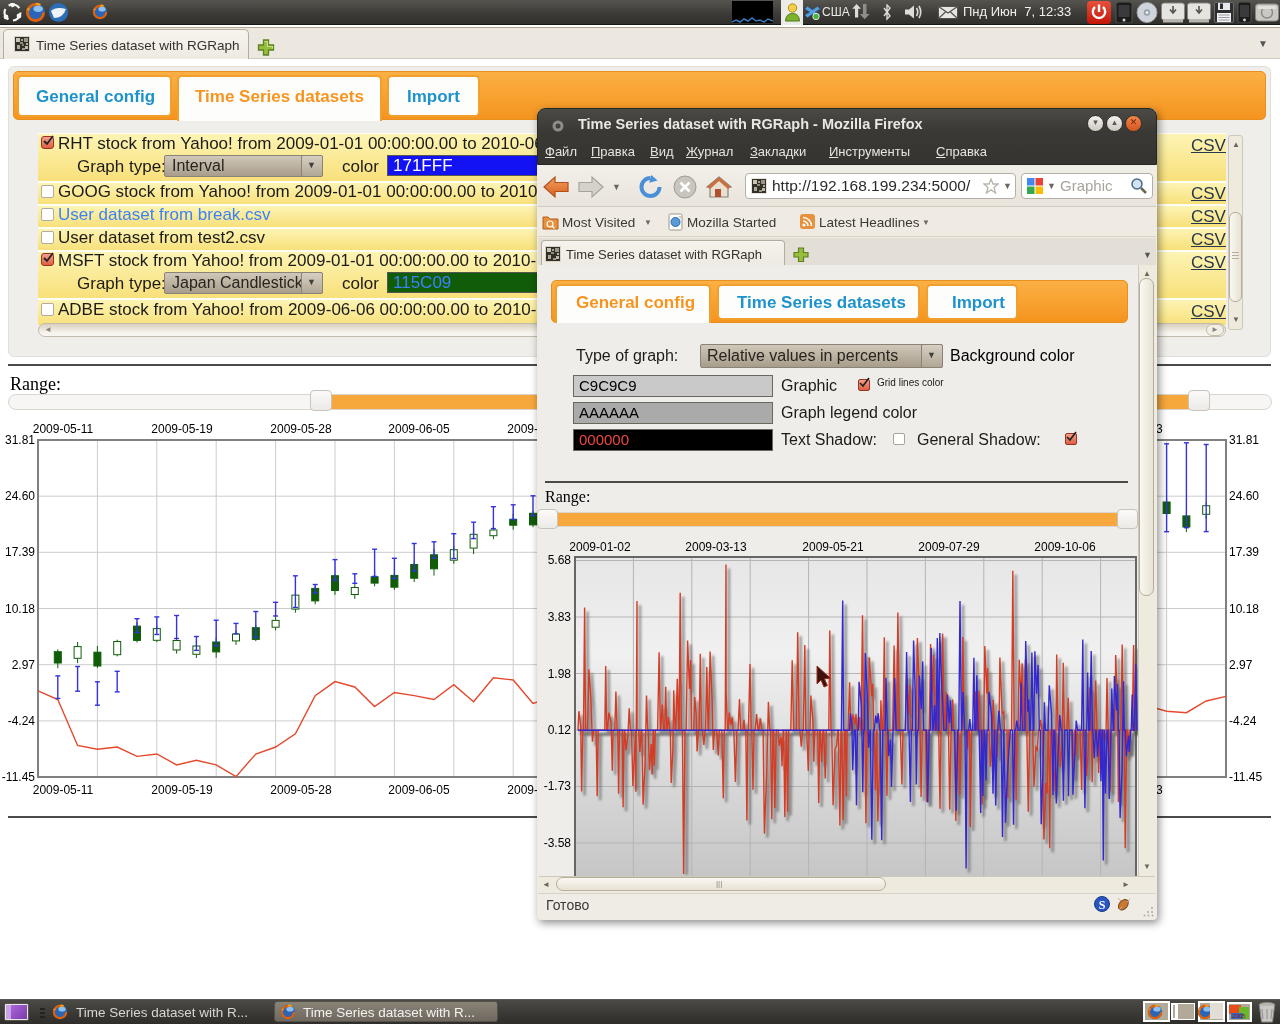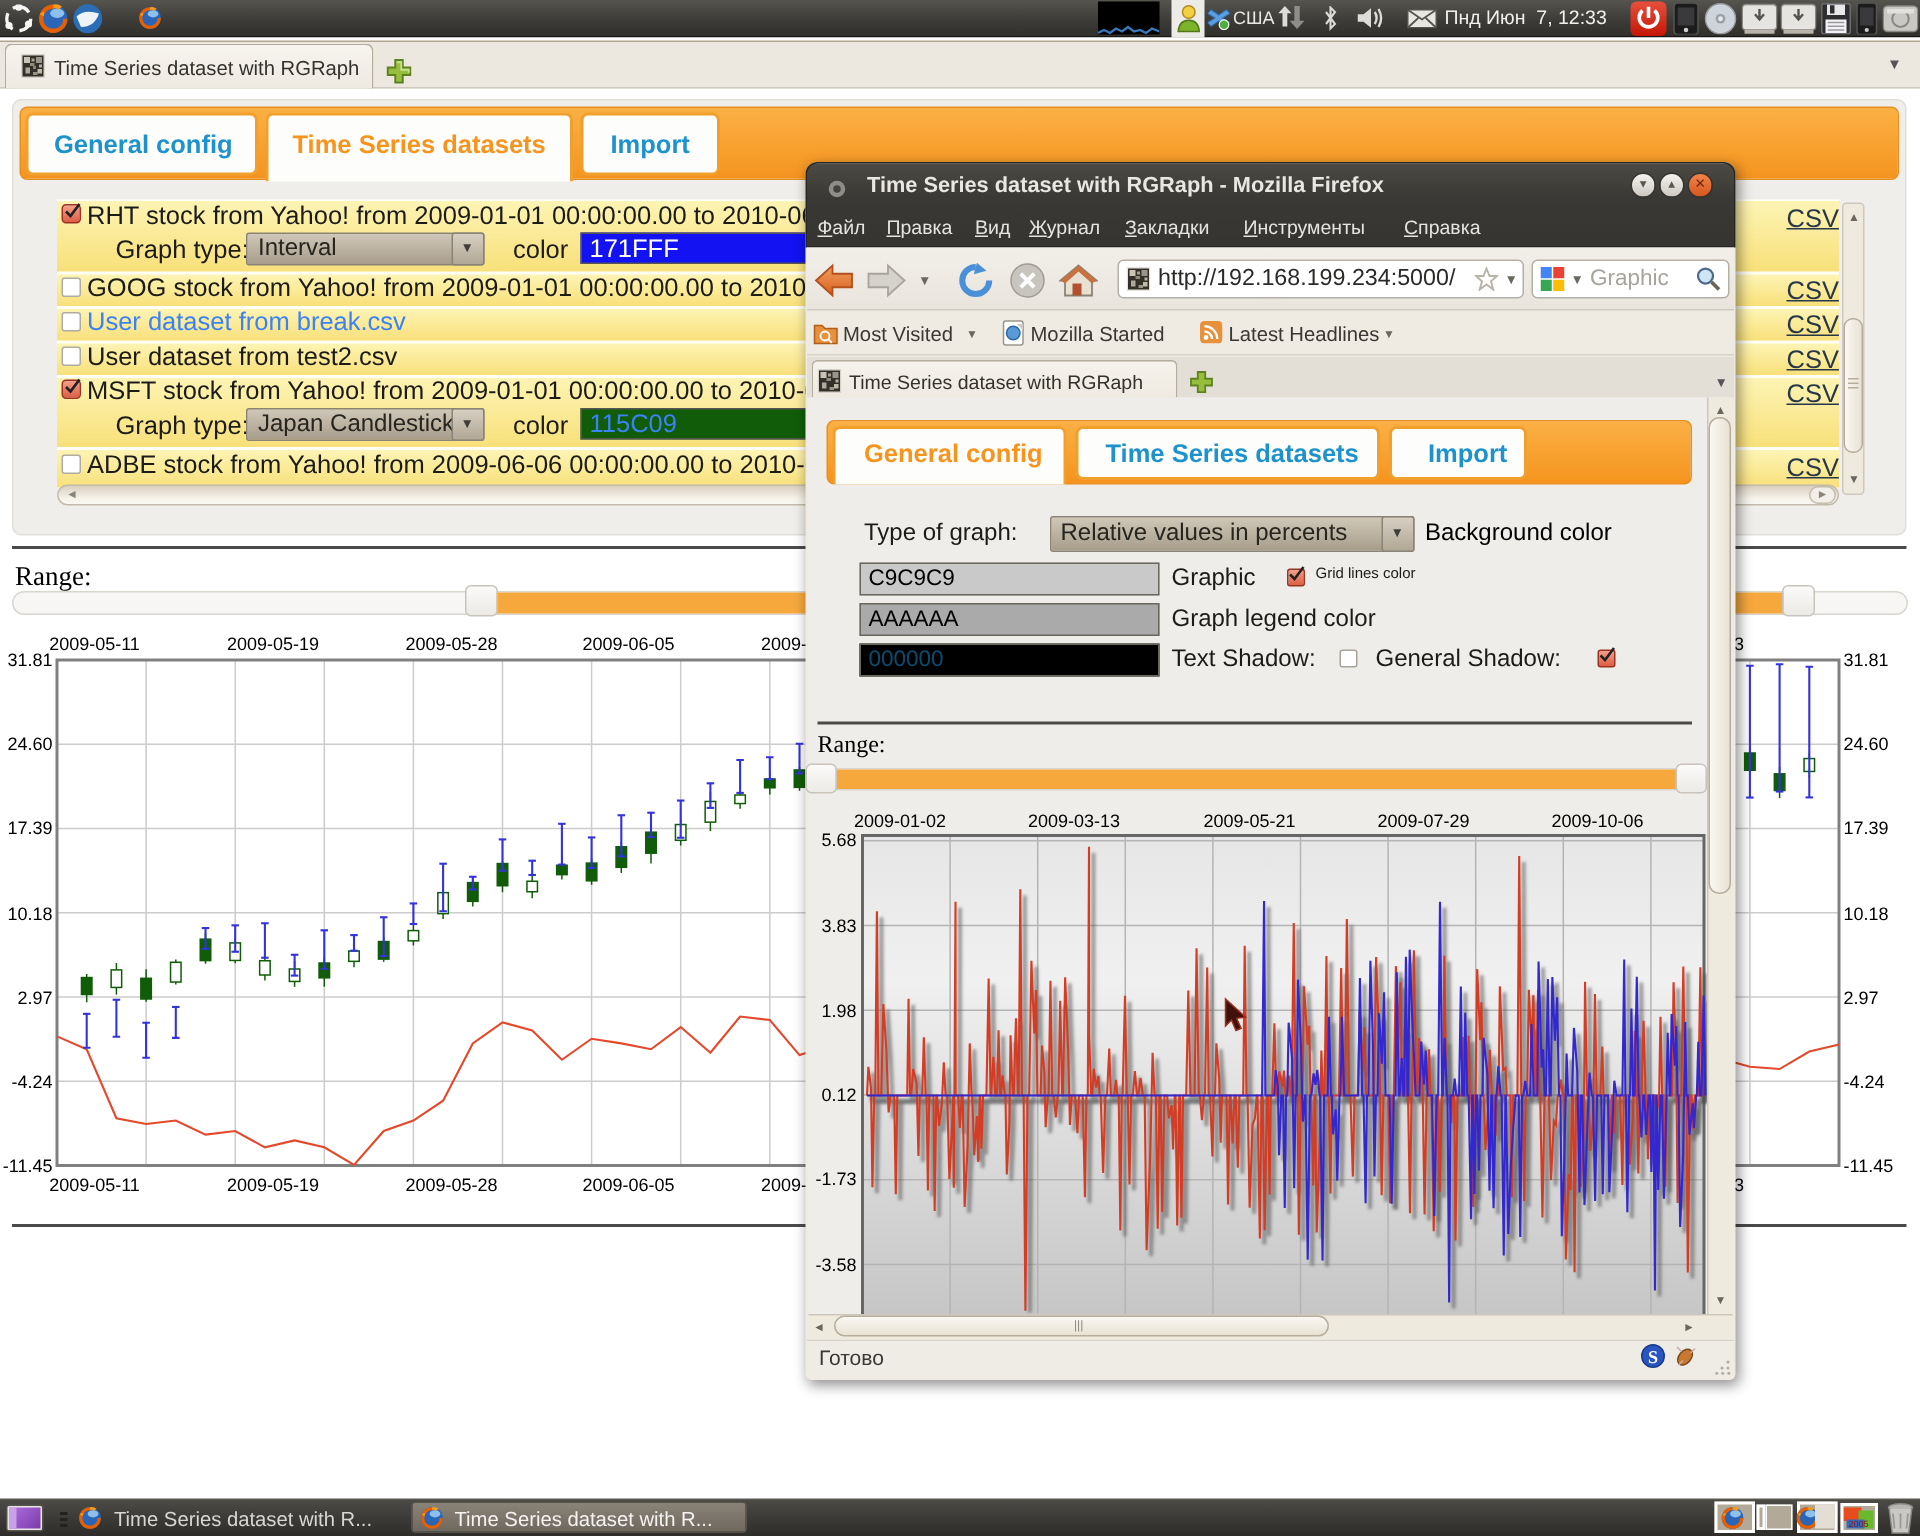--- a/index.html
+++ b/index.html
@@ -758,21 +758,21 @@
 <div class="abs" style="left:781px;top:377px;font-size:16px;color:#1c1b18">Graphic</div>
 <div class="abs" style="left:858px;top:379px;width:12px;height:12px;background:linear-gradient(#f2a08c,#dd5f44);border:1px solid #9a3322;border-radius:2px"></div>
 <svg class="abs" style="left:857px;top:376px" width="15" height="15">
     <path d="M3 7 L6 10 L12 2" fill="none" stroke="#222" stroke-width="1.7"></path>
   </svg>
 <div class="abs" style="left:877px;top:377px;font-size:10px;color:#1c1b18">Grid lines color</div>
 <div class="abs" style="left:573px;top:402px;width:200px;height:22px;background:#aaaaaa;border:1px solid #6a675f"></div>
 <div class="abs" style="left:579px;top:404px;font-size:15px;color:#000">AAAAAA</div>
 <div class="abs" style="left:781px;top:404px;font-size:16px;color:#1c1b18">Graph legend color</div>
 <div class="abs" style="left:573px;top:429px;width:200px;height:22px;background:#000000;border:1px solid #6a675f"></div>
-<div class="abs" style="left:579px;top:431px;font-size:15px;color:#0c4a6e">000000</div>
+<div class="abs" style="left:579px;top:431px;font-size:15px;color:#ef4444">000000</div>
 <div class="abs" style="left:781px;top:431px;font-size:16px;color:#1c1b18">Text Shadow:</div>
 <div class="abs" style="left:893px;top:433px;width:12px;height:12px;background:#fff;border:1px solid #a8a49a;border-radius:2px"></div>
 <div class="abs" style="left:917px;top:431px;font-size:16px;color:#1c1b18">General Shadow:</div>
 <div class="abs" style="left:1065px;top:433px;width:12px;height:12px;background:linear-gradient(#f2a08c,#dd5f44);border:1px solid #9a3322;border-radius:2px"></div>
 <svg class="abs" style="left:1064px;top:430px" width="15" height="15">
     <path d="M3 7 L6 10 L12 2" fill="none" stroke="#222" stroke-width="1.7"></path>
   </svg>
 <div class="abs" style="left:545px;top:481px;width:583px;height:2px;background:#4a4a48"></div>
 <div class="abs" style="left:545px;top:488px;font-size:16px;font-family:'Liberation Serif',serif;color:#000">Range:</div>
 <div class="abs" style="left:545px;top:512px;width:592px;height:15px;background:#f7f6f4;border:1px solid #d9d6d0;border-radius:7px"></div>

